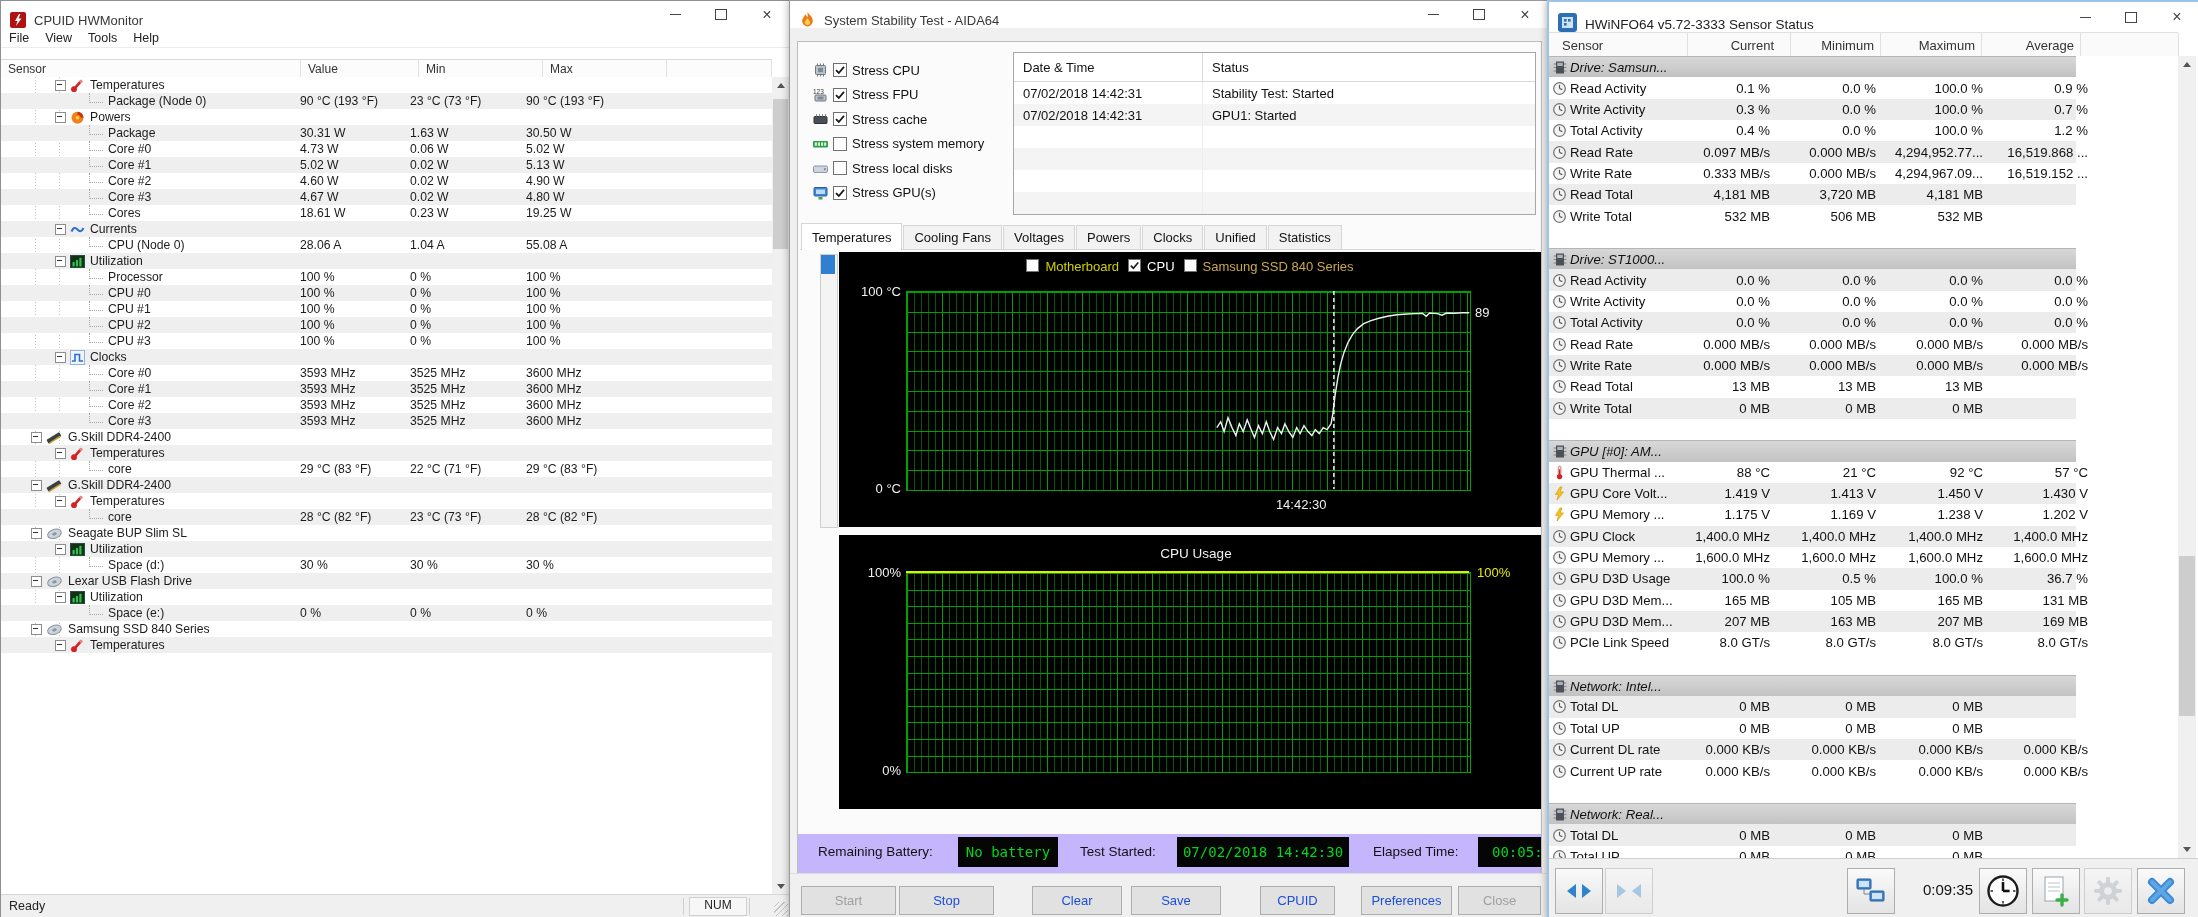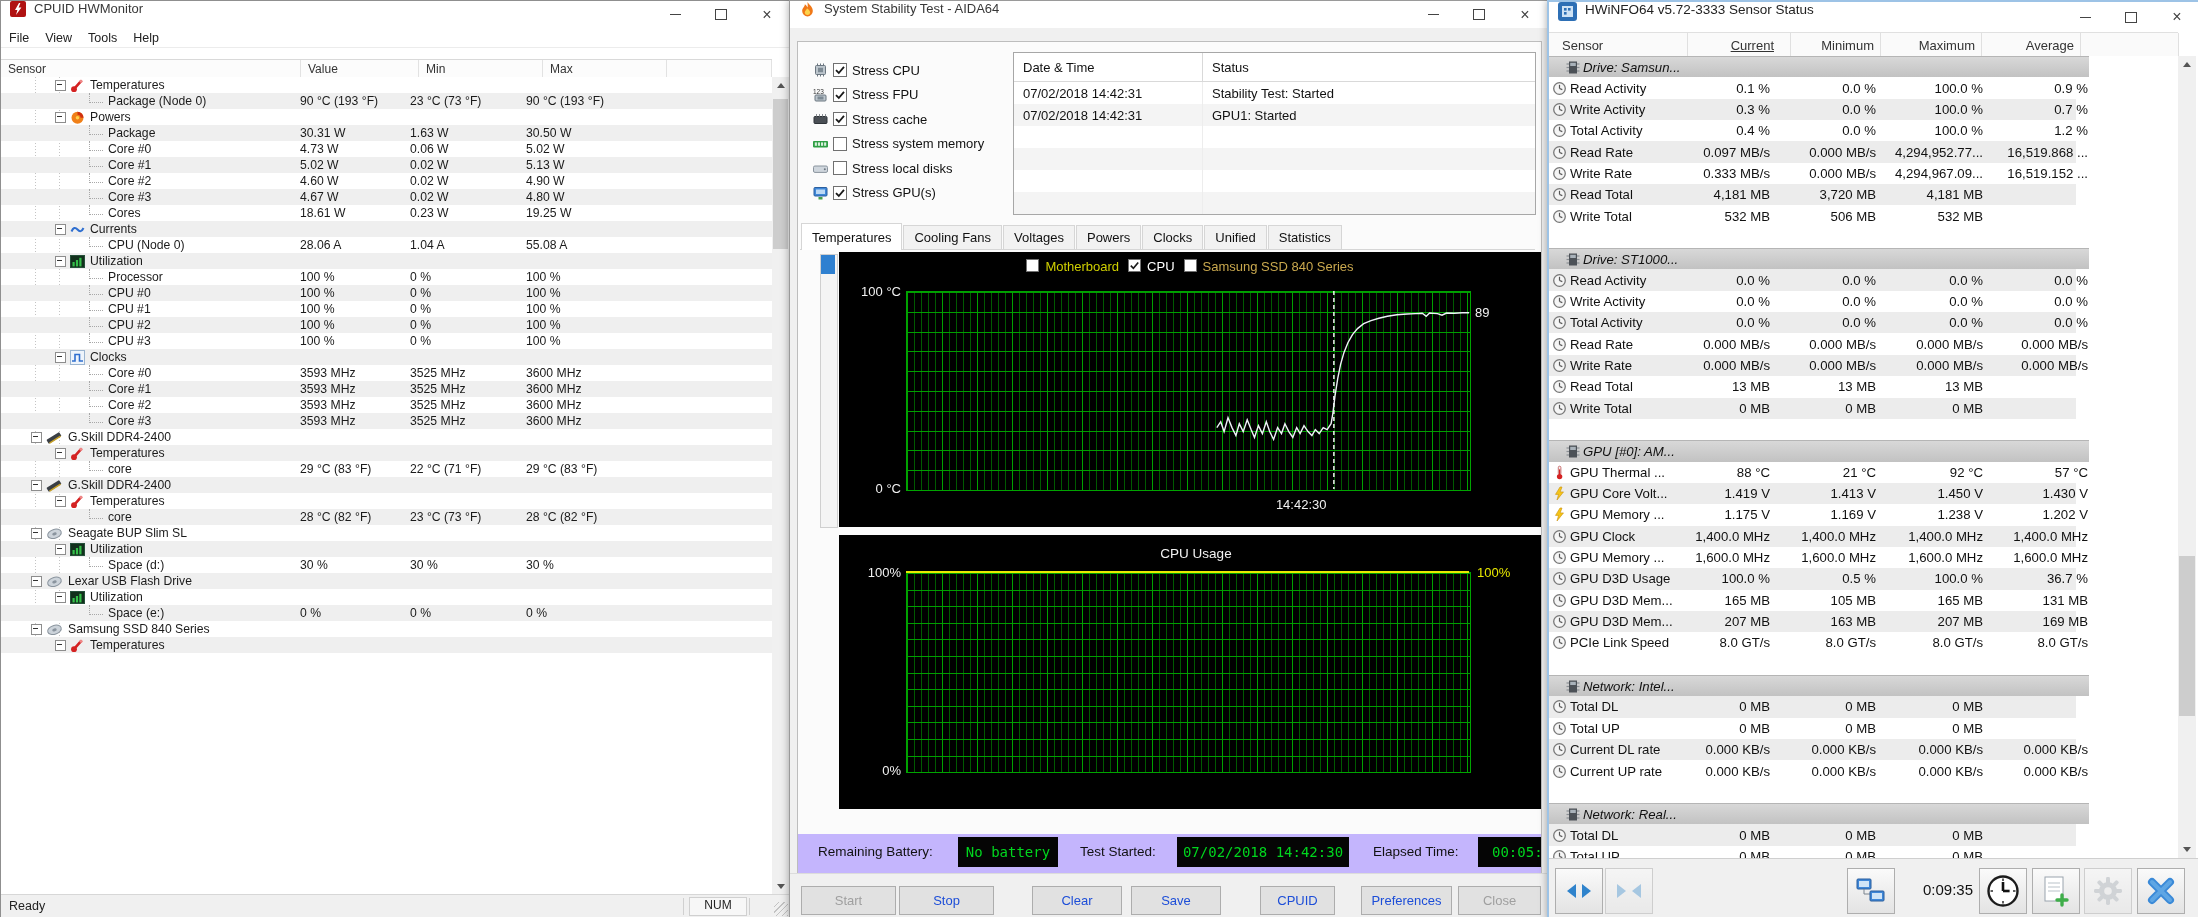--- a/index.html
+++ b/index.html
@@ -1,19 +1,19 @@
 <!DOCTYPE html>
 <html><head>
 <meta charset="utf-8">
 <style>
   html,body{margin:0;padding:0;background:#777;}
   body{font-family:"Liberation Sans",sans-serif;width:2198px;height:917px;overflow:hidden;}
   #root{position:relative;width:2198px;height:917px;background:#8a8a8a;overflow:hidden;}
   .win{position:absolute;top:0;height:917px;overflow:hidden;}
-  .tbar{position:absolute;top:0;left:0;right:0;height:27px;background:#fff;display:flex;align-items:flex-start;}
+  .tbar{position:absolute;top:0;left:0;right:0;height:27px;background:#fff;display:flex;align-items:flex-end;}
   .app-ico{margin:0 8px 0 9px;display:flex;align-items:center;}
   .ttext{font-size:13px;color:#383838;white-space:nowrap;}
   .winbtns{position:absolute;right:0;top:0;height:27px;display:flex;}
   .wbtn{width:46px;height:27px;display:flex;align-items:center;justify-content:center;color:#444;}
   .glyph-min{display:block;width:11px;height:1px;background:#444;}
   .glyph-max{display:block;width:10px;height:9px;border:1px solid #444;}
   .glyph-x{font-size:16px;line-height:1;color:#444;}
 
   
   #hwm{left:0;width:789px;background:#fff;border:1px solid #8f8f8f;}
@@ -87,21 +87,21 @@
   
   #hwi{left:1547px;width:651px;background:#fff;border:2px solid #9dc3e6;box-shadow:0 0 8px rgba(0,0,0,.35);}
   #hwi .tbar{height:30px;}
   #hwi .ttext{font-size:13.5px;color:#222;}
   #hwi-head{position:absolute;left:0;top:30px;width:629px;height:24px;background:#fafafa;border-top:1px solid #e0e0e0;border-bottom:1px solid #d9d9d9;}
   .hwih{position:absolute;top:0;height:24px;display:flex;align-items:center;font-size:13px;color:#333;border-right:1px solid #e0e0e0;}
   #hwi-rows{position:absolute;left:0;top:54px;width:629px;height:802px;overflow:hidden;background:#fff;}
   .hwirow{position:relative;height:21.35px;display:flex;}
   .hwizone{flex:none;width:527px;display:flex;align-items:center;}
   .hwirow.stripe .hwizone{background:#ececec;}
-  .hwirow.group .hwizone{background:linear-gradient(#d8d8d8,#c2c2c2);border-top:1px solid #b5b5b5;padding-left:13px;}
+  .hwirow.group .hwizone{background:linear-gradient(#d8d8d8,#c2c2c2);border-top:1px solid #b5b5b5;}
   .hwico{flex:none;width:21px;display:flex;justify-content:center;}
   .hwilabel{flex:none;width:104px;font-size:13.2px;color:#111;white-space:nowrap;overflow:hidden;}
   .hwirow.group .hwilabel{font-style:italic;width:480px;}
   .hwival{flex:none;text-align:right;font-size:13.2px;color:#111;padding-right:6px;white-space:nowrap;overflow:hidden;}
   .w1{width:96px;}.w2{width:100px;}.w3{width:101px;}.w4{width:99px;}
   #hwi-scroll{left:629px;top:54px;width:18px;height:802px;}
   #hwi-toolbar{position:absolute;left:0;right:0;top:856px;bottom:0;background:#f0f0f0;border-top:1px solid #cfcfcf;}
   .tbtn{position:absolute;top:9px;width:46px;height:44px;background:linear-gradient(#fafafa,#e3e3e3);border:1px solid #aeaeae;display:flex;align-items:center;justify-content:center;}
   .tbtn.disabled{opacity:.5;}
   #hwi-time{position:absolute;left:360px;top:22px;width:64px;font-size:15px;color:#111;text-align:right;}
@@ -776,21 +776,21 @@
             <i class="glyph-min"></i>
           </span>
         <span class="wbtn" style="height:30px;">
             <i class="glyph-max"></i>
           </span>
         <span class="wbtn glyph-x" style="height:30px;">×</span>
       </span>
     </header>
     <div id="hwi-head">
         <span class="hwih" style="left:0px;width:125px;padding-left:13px;">Sensor</span>
-        <span class="hwih" style="left:125px;width:100px;justify-content:flex-end;padding-right:16px;text-decoration:underline;">Current</span>
+        <span class="hwih" style="left:125px;width:100px;justify-content:flex-end;padding-right:16px;">Current</span>
         <span class="hwih" style="left:225px;width:100px;justify-content:flex-end;padding-right:6px;">Minimum</span>
         <span class="hwih" style="left:325px;width:101px;justify-content:flex-end;padding-right:6px;">Maximum</span>
         <span class="hwih" style="left:426px;width:99px;justify-content:flex-end;padding-right:6px;">Average</span>
         <span class="hwih" style="left:525px;width:104px;"></span>
       </div>
     <div id="hwi-rows">
         <div class="hwirow group">
       <span class="hwizone">
             <span class="hwico">
               <svg width="14" height="15">

